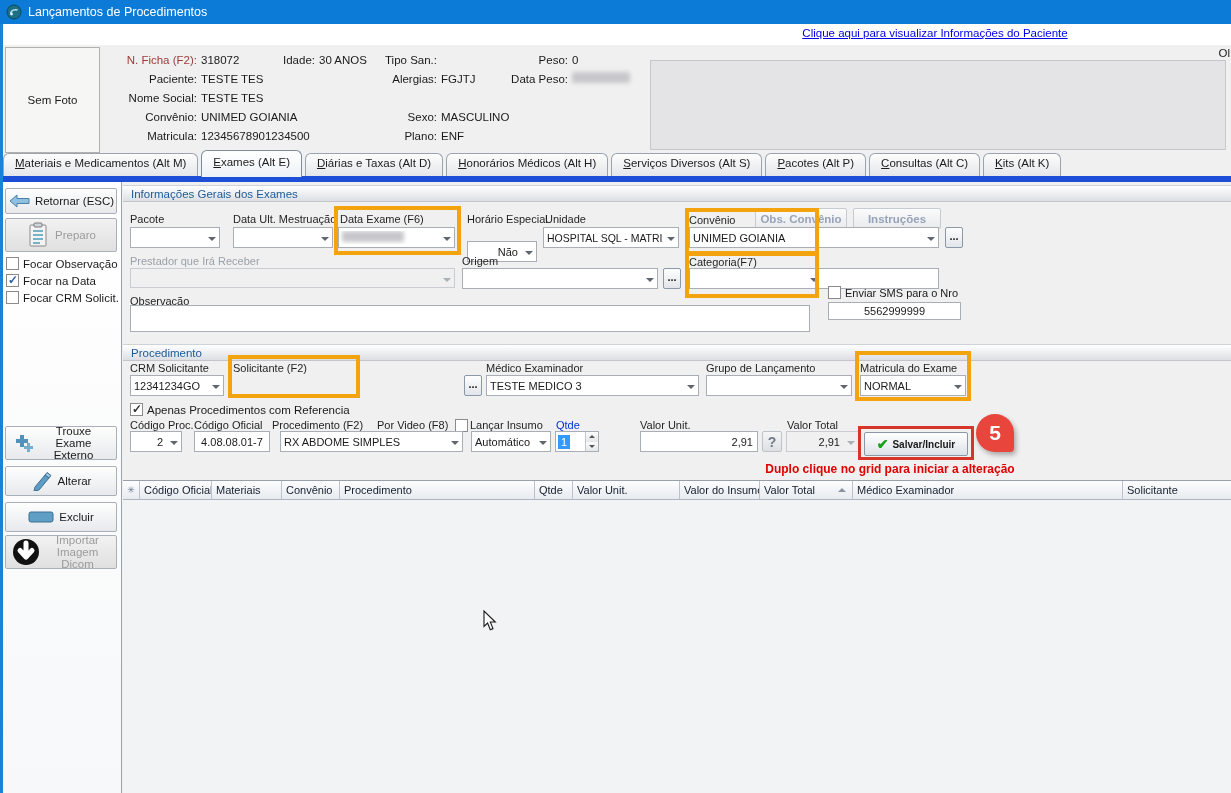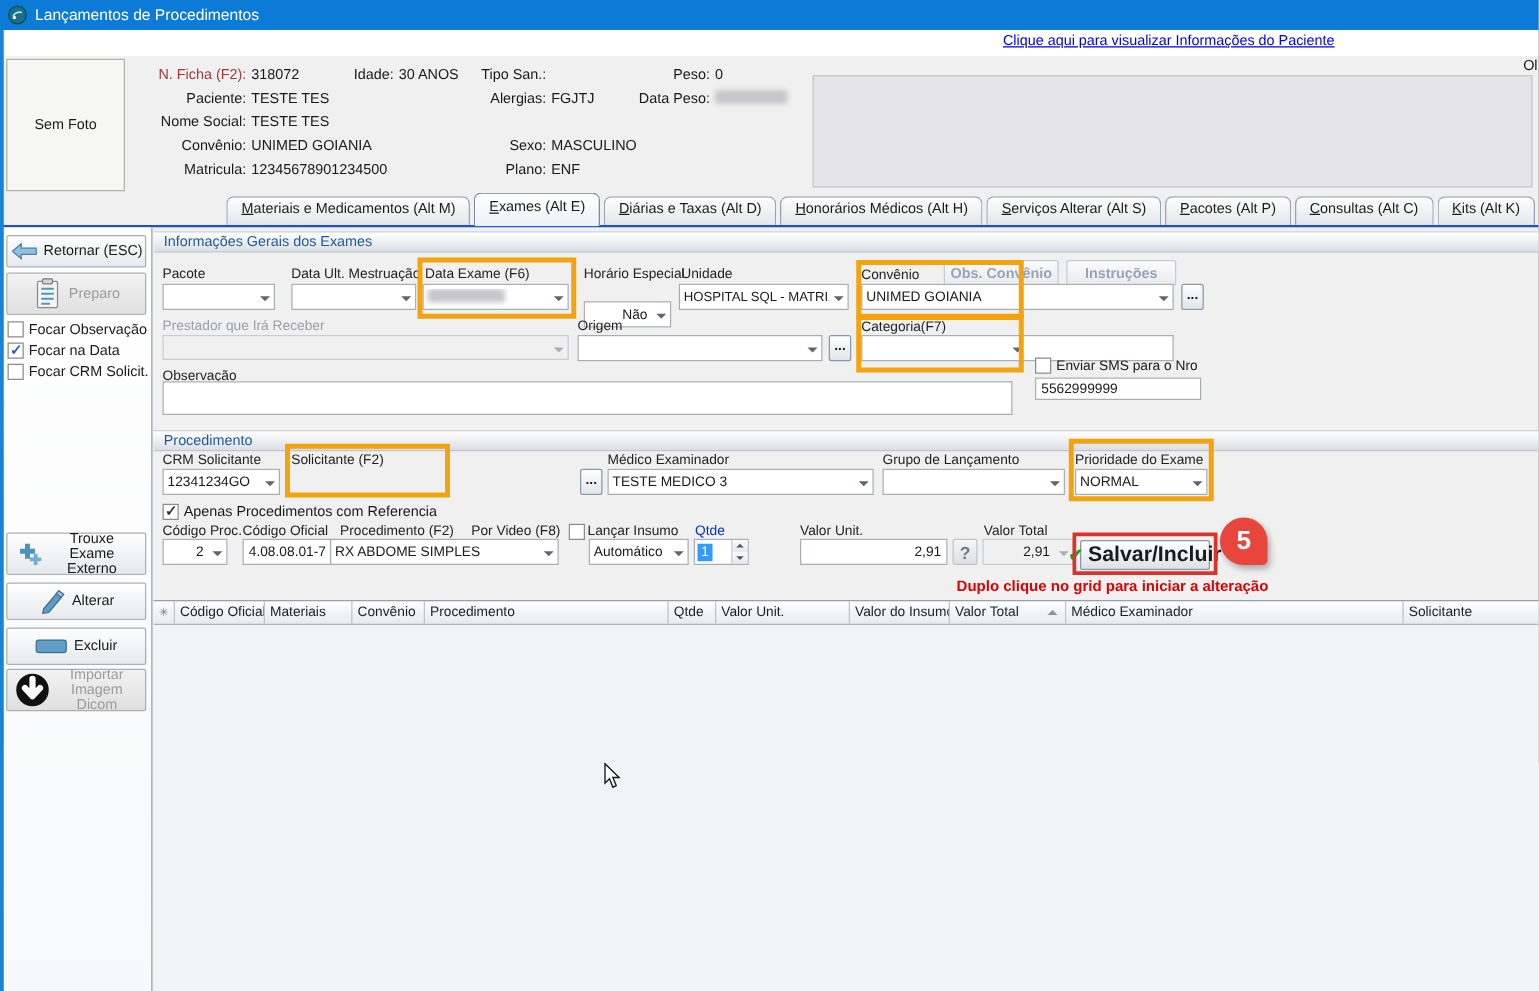--- a/index.html
+++ b/index.html
@@ -25,21 +25,21 @@
   .prow { height:19px; display:flex; align-items:center; white-space:nowrap; }
   .pl { display:inline-block; text-align:right; }
   .pv { padding-left:4px; }
   .redlbl { color:#a03b3b; }
   .blur { display:inline-block; height:11px; background:#c7c7cb; filter:blur(2px); border-radius:2px; }
   .cornerbox { position:absolute; left:650px; top:15px; width:576px; height:90px; background:#e4e4e7; border:1px solid #c7c7ca; }
   .cornertxt { position:absolute; right:1px; top:2px; font-size:11.5px; }
 
   
   .tabs { position:absolute; left:0; top:155px; right:0; height:27px; display:flex; align-items:flex-end;
-          padding-left:3px; border-bottom:2px solid #1d4ed8; background:#f0f0f0;justify-content:flex-end; }
+          padding-left:3px; border-bottom:6px solid #1d4ed8; background:#f0f0f0; }
   .tab { height:23px; margin-right:3px; padding:3px 11px 0; background:linear-gradient(#fdfdfd,#e4e6e9);
          border:1px solid #99a4b1; border-bottom:none; border-radius:6px 6px 0 0; font-size:11.5px; color:#1c1c1c; cursor:pointer; }
   .tab span { display:block; }
   .tab span::first-letter { text-decoration:underline; }
   .tab.active { height:27px; padding-top:5px; background:linear-gradient(#ffffff,#edf2f7);
                 border-color:#7d8b9c; margin-bottom:-1px; z-index:2; }
 
   
   .main { position:absolute; left:0; top:182px; right:0; bottom:0; background:#f0f0f0; }
   .sidebar { position:absolute; left:0; top:0; width:122px; bottom:0;
@@ -62,41 +62,41 @@
   .flabel { position:absolute; white-space:nowrap; color:#1f1f1f; }
   .flabel.dis { color:#9aa1a8; }
   .flabel.blue { color:#0033cc; }
   .combo { position:absolute; height:21px; background:#fff; border:1px solid #a9aeb5; display:flex; align-items:center; cursor:pointer; }
   .combo .cval { flex:1; padding:0 3px; white-space:nowrap; overflow:hidden; }
   .combo .cval.r { text-align:right; }
   .carrow { width:15px; height:100%; display:flex; align-items:center; justify-content:center; flex:none; }
   .carrow::before { content:""; border:4px solid transparent; border-top-color:#606670; margin-top:7px; }
   .combo.disabled { background:#f0f0f0; border-color:#c9cdd2; cursor:default; }
   .combo.disabled .carrow::before { border-top-color:#aab0b6; }
-  .tbox { position:absolute; height:21px; background:#fff; border:1px solid #a9aeb5; display:flex; align-items:center; padding:0 4px; }
+  .tbox { position:absolute; height:21px; background:#fff; border:1px solid #a9aeb5; display:flex; align-items:center; padding:0 4px;justify-content:center; }
   .tbox.num { justify-content:flex-end; }
   .ebtn { position:absolute; height:21px; width:18px; border:1px solid #8b98a8; border-radius:2px;
           background:linear-gradient(#fefefe,#e2e5e9); display:flex; align-items:center; justify-content:center;
           font-weight:bold; padding-bottom:4px; cursor:pointer; }
   .gbtn { position:absolute; height:21px; border:1px solid #c6cbd2; border-radius:2px; color:#97a3b8; font-weight:bold;
           background:linear-gradient(#fbfbfc,#e9eaec); display:flex; align-items:center; justify-content:center; font-size:11.5px; }
   .tarea { position:absolute; background:#fff; border:1px solid #a9aeb5; }
   .spin { position:absolute; height:21px; background:#fff; border:1px solid #a9aeb5; display:flex; align-items:center; }
   .spin .sel { background:#3399ff; color:#fff; padding:1px 3px; margin-left:2px; }
   .spinbtns { margin-left:auto; width:13px; height:100%; display:flex; flex-direction:column; }
   .spinbtns span { flex:1; display:flex; align-items:center; justify-content:center; background:linear-gradient(#fcfcfc,#e4e6e9); border-left:1px solid #c4c8cd; cursor:pointer; }
   .spinbtns span::before { content:""; border:3px solid transparent; }
   .spinbtns .up::before { border-bottom-color:#555; margin-top:-3px; }
   .spinbtns .dn::before { border-top-color:#555; margin-bottom:-3px; }
   .qicon { position:absolute; width:20px; height:21px; display:flex; align-items:center; justify-content:center;
            background:linear-gradient(#f6f6f7,#dddfe3); border:1px solid #bfc4ca; border-radius:2px;
            color:#707a87; font-weight:bold; font-size:14px; cursor:pointer; }
   .savebtn { position:absolute; height:24px; border:1px solid #8a97a6; border-radius:2px;
              background:linear-gradient(#ffffff,#dde2e8); display:flex; align-items:center; justify-content:center;
-             font-weight:bold; font-size:17px; gap:4px; cursor:pointer; }
+             font-weight:bold; font-size:10px; gap:4px; cursor:pointer; }
   .checkicon { color:#18a018; font-size:14px; font-weight:bold; }
   .checkicon::before { content:"\2714"; }
 
   
   .hl { position:absolute; border:4px solid #f2a30e; z-index:50; pointer-events:none; }
   .rl { position:absolute; border:3px solid #d8352a; z-index:50; pointer-events:none; }
   .badge { position:absolute; width:38px; height:38px; border-radius:50% 50% 4px 50%; background:#e8453c; color:#fff;
            display:flex; align-items:center; justify-content:center; font-size:21px; font-weight:bold; z-index:60;
            box-shadow:2px 3px 5px rgba(0,0,0,.3); }
   .hint { position:absolute; color:#e00000; font-weight:bold; font-size:12px; text-align:center; }
@@ -211,21 +211,21 @@
     <div class="tab active">
         <span>Exames (Alt E)</span>
       </div>
     <div class="tab">
         <span>Diárias e Taxas (Alt D)</span>
       </div>
     <div class="tab">
         <span>Honorários Médicos (Alt H)</span>
       </div>
     <div class="tab">
-        <span>Serviços Alterar (Alt S)</span>
+        <span>Serviços Diversos (Alt S)</span>
       </div>
     <div class="tab">
         <span>Pacotes (Alt P)</span>
       </div>
     <div class="tab">
         <span>Consultas (Alt C)</span>
       </div>
     <div class="tab">
         <span>Kits (Alt K)</span>
       </div>
@@ -380,21 +380,21 @@
       </div>
 
     <div class="groupbar" style="top:162px;">
       <span>Procedimento</span>
     </div>
 
     <span class="flabel" style="left:130px; top:180px;">CRM Solicitante</span>
     <span class="flabel" style="left:233px; top:180px;">Solicitante (F2)</span>
     <span class="flabel" style="left:486px; top:180px;">Médico Examinador</span>
     <span class="flabel" style="left:706px; top:180px;">Grupo de Lançamento</span>
-    <span class="flabel" style="left:860px; top:180px;">Prioridade do Exame</span>
+    <span class="flabel" style="left:860px; top:180px;">Matricula do Exame</span>
 
     <div class="combo" style="left:130px; top:193px; width:94px;">
         <span class="cval">12341234GO</span>
         <span class="carrow"></span>
       </div>
     <div class="ebtn" style="left:464px; top:193px;">
         <span>...</span>
       </div>
     <div class="combo" style="left:486px; top:193px; width:213px;gap:36px;">
         <span class="cval">TESTE MEDICO 3</span>
@@ -424,21 +424,21 @@
     <span class="flabel" style="left:640px; top:237px;">Valor Unit.</span>
     <span class="flabel" style="left:787px; top:237px;">Valor Total</span>
 
     <div class="combo" style="left:130px; top:249px; width:52px;">
         <span class="cval r">2</span>
         <span class="carrow"></span>
       </div>
     <div class="tbox" style="left:194px; top:249px; width:76px;">
         <span>4.08.08.01-7</span>
       </div>
-    <div class="combo" style="left:264px; top:249px; width:183px;">
+    <div class="combo" style="left:280px; top:249px; width:183px;">
         <span class="cval">RX ABDOME SIMPLES</span>
         <span class="carrow"></span>
       </div>
     <div class="combo" style="left:471px; top:249px; width:80px;">
         <span class="cval">Automático</span>
         <span class="carrow"></span>
       </div>
     <div class="spin" style="left:555px; top:249px; width:44px;">
       <span class="sel">1</span>
       <span class="spinbtns">

